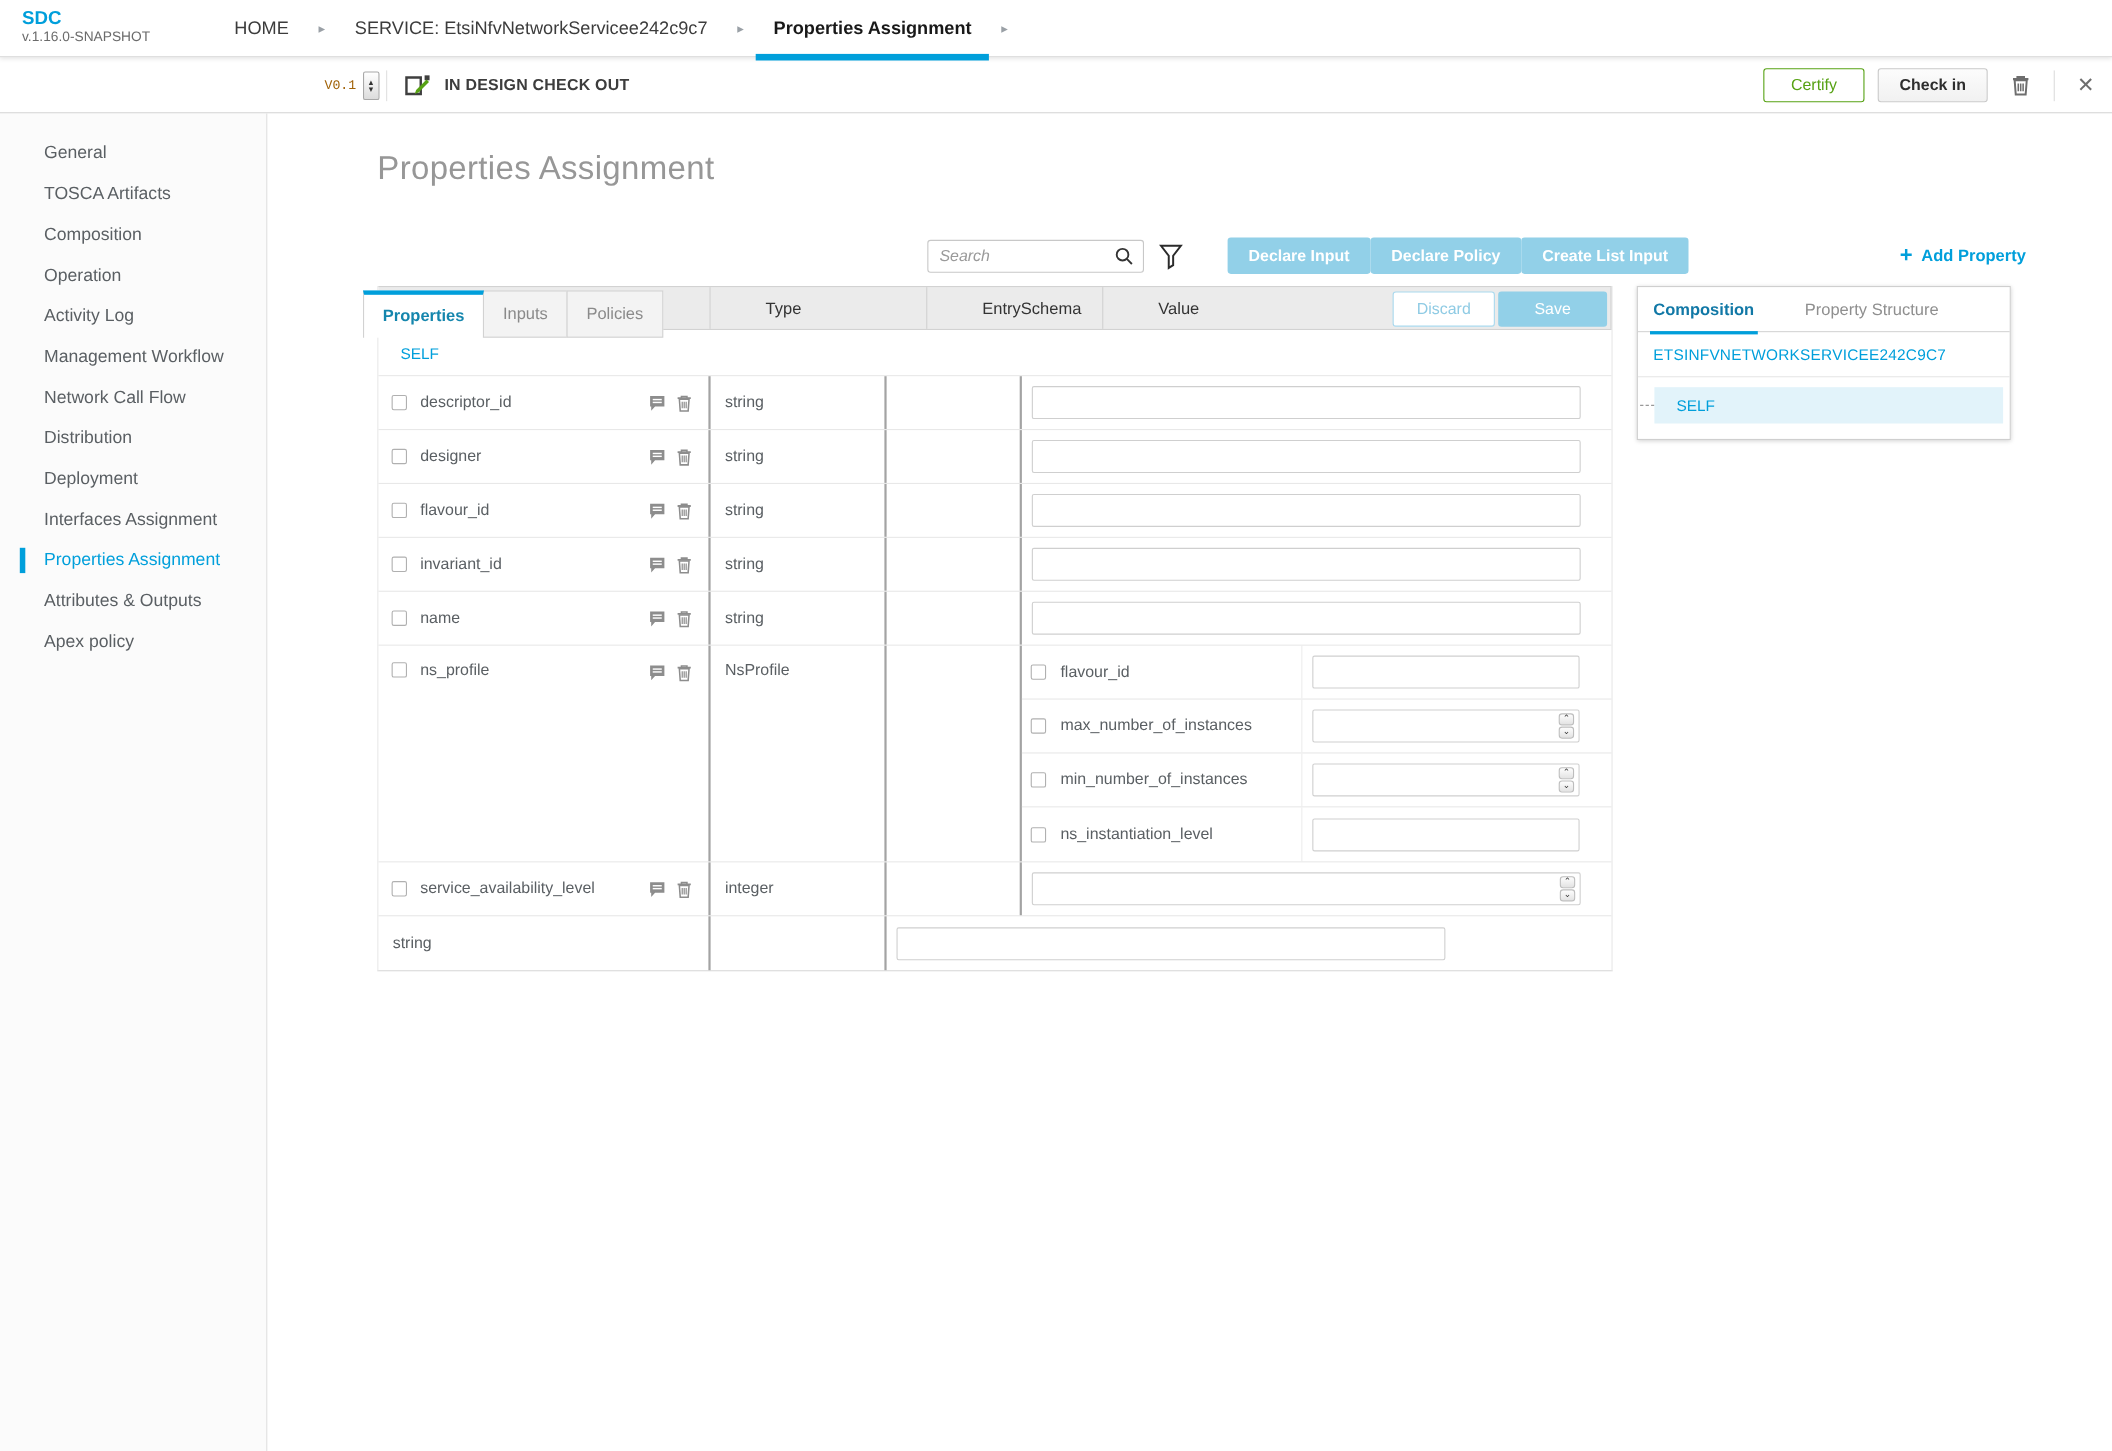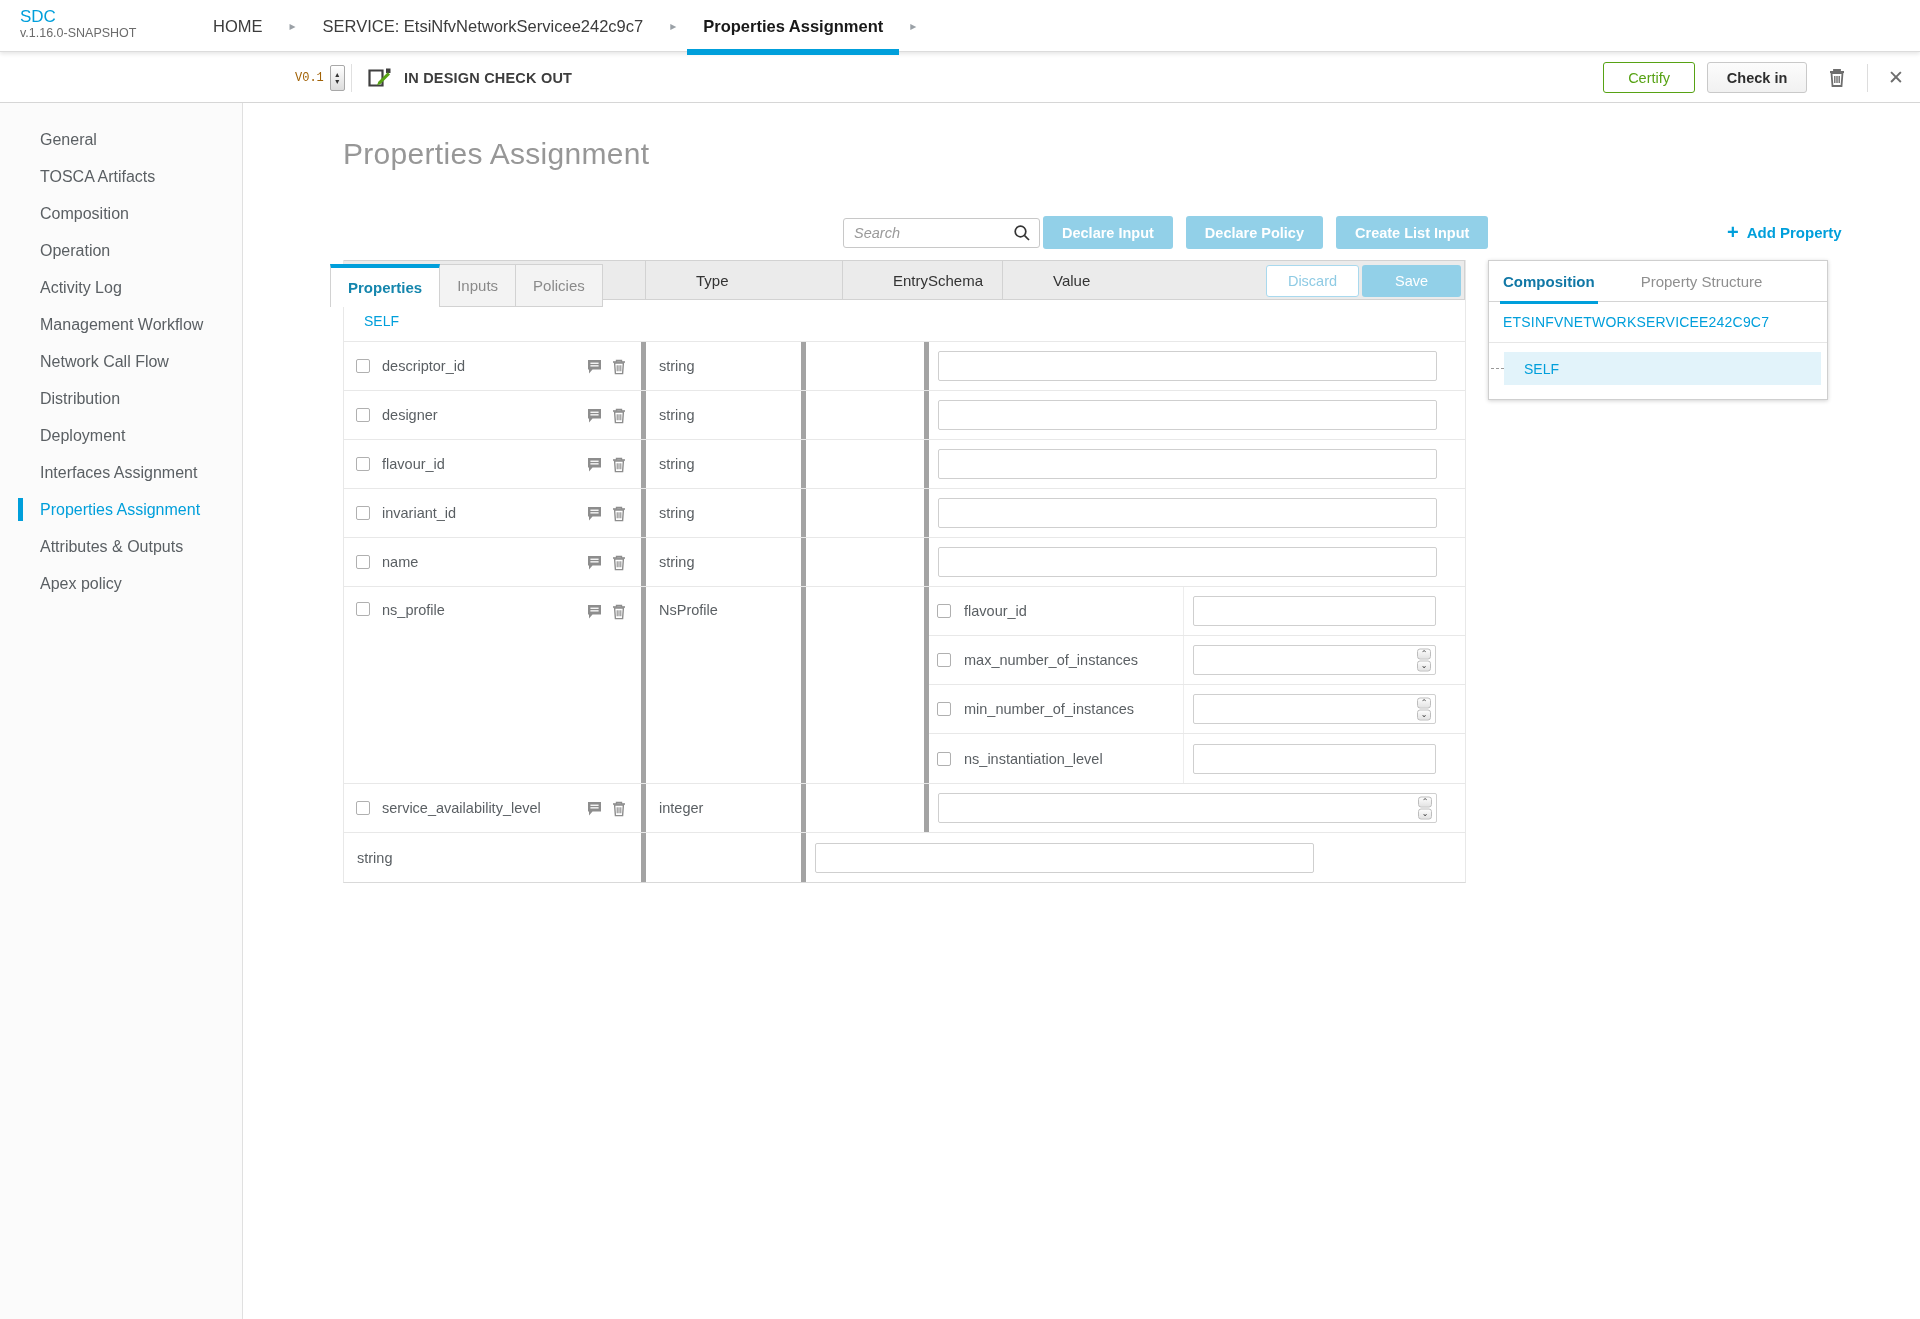--- a/index.html
+++ b/index.html
@@ -4,21 +4,21 @@
 <style>
   * { margin:0; padding:0; box-sizing:border-box; }
   html,body { width:1920px; height:1319px; background:#fff; overflow:hidden;
               font-family:"Liberation Sans", sans-serif; color:#5a5f63; }
   .stage { position:relative; width:1920px; height:1319px; }
 
   
   .topbar { position:absolute; left:0; top:0; width:1920px; height:52px; background:#fff;
             border-bottom:1px solid #dcdcdc; box-shadow:0 2px 4px rgba(0,0,0,.10); z-index:30; }
   .logo { position:absolute; left:20px; top:7px; cursor:pointer; }
-  .logo-main { font-size:17px; font-weight:normal; color:#009fdb; line-height:19px; }
+  .logo-main { font-size:17px; font-weight:bold; color:#009fdb; line-height:19px; }
   .logo-sub { font-size:12.5px; color:#6b6b6b; line-height:15px; }
   .crumbs { position:absolute; left:213px; top:0; height:52px; display:flex; align-items:center; }
   .crumb { font-size:16.5px; color:#3c3c3c; white-space:nowrap; cursor:pointer; }
   .crumb-arrow { color:#9aa0a6; font-size:12px; margin:0 27px; }
   .crumb.active { position:relative; font-weight:bold; color:#191919; height:52px; line-height:52px; }
   .crumb.active::after { content:""; position:absolute; left:-16px; right:-16px; bottom:-3px;
                          height:6px; background:#009fdb; z-index:31; }
 
   
   .toolbar { position:absolute; left:0; top:52px; width:1920px; height:51px; background:#fff;
@@ -62,21 +62,21 @@
   .tab.active { background:#fff; border-top:4px solid #009fdb; border-bottom:none; color:#1586ad;
                 font-weight:bold; z-index:7; }
 
   .searchbox { position:absolute; left:843px; top:218px; width:197px; height:30px;
                border:1px solid #c8c8c8; border-radius:3px; background:#fff; display:flex; align-items:center; }
   .searchbox input { flex:1; border:none; outline:none; padding:0 4px 0 10px; font-size:14.5px;
                      font-style:italic; color:#555; font-family:inherit; background:transparent; min-width:0; }
   .searchbox input::placeholder { color:#9a9a9a; }
   .search-glyph { margin-right:8px; display:flex; cursor:pointer; }
   .funnel { position:absolute; left:1053px; top:221px; cursor:pointer; }
-  .action-btns { position:absolute; left:1043px; top:216px; display:flex; gap:13px; }
+  .action-btns { position:absolute; left:1116px; top:216px; display:flex; }
   .btn-blue { height:33px; padding:0 19px; border:none; border-radius:3px; background:#92d0e8;
               color:#fff; font-size:14.5px; font-weight:bold; font-family:inherit; cursor:pointer; }
   .add-prop { position:absolute; left:1727px; top:222px; display:flex; align-items:center; gap:8px;
               color:#009fdb; cursor:pointer; }
   .add-prop .plus { font-size:20px; font-weight:bold; line-height:20px; }
   .add-prop .lbl { font-size:15px; font-weight:600; }
 
   
   .ptable { position:absolute; left:343px; top:260px; width:1123px; background:#fff;
             border-left:1px solid #e8e8e8; border-right:1px solid #e8e8e8; border-bottom:1px solid #d9d9d9; }
@@ -90,21 +90,21 @@
   .btn-discard { width:93px; height:32px; border:1px solid #a9d9ee; border-radius:3px; background:#fff;
                  color:#8fcbe4; font-size:14.5px; font-family:inherit; cursor:pointer; }
   .btn-save { width:99px; height:32px; border:none; border-radius:3px; background:#92d0e8;
               color:#fff; font-size:14.5px; font-family:inherit; cursor:pointer; }
   .self-row { height:42px; display:flex; align-items:center; padding-left:20px;
               border-bottom:1px solid #e8e8e8; }
   .self-link { color:#009fdb; font-size:14px; cursor:pointer; }
   .trow { display:grid; grid-template-columns:302px 160px 123px auto; min-height:49px;
           border-bottom:1px solid #e8e8e8; }
   .trow:last-child { border-bottom:none; }
-  .cell { border-right:5px solid #a3a3a3; }
+  .cell { border-right:2px solid #a3a3a3; }
   .cell:last-child { border-right:none; }
   .name-cell { display:flex; align-items:center; padding:0 6px 0 12px; gap:12px; }
   .cb { width:14px; height:14px; border:1px solid #b0b0b0; border-radius:2px; background:#fff;
         flex:none; cursor:pointer; }
   .pname { font-size:14.5px; color:#5a5f63; white-space:nowrap; overflow:hidden; }
   .row-icons { margin-left:auto; display:flex; align-items:center; gap:8px; padding-right:8px; }
   .row-icons svg { cursor:pointer; }
   .type-cell { display:flex; align-items:center; padding-left:13px; font-size:14.5px; color:#5a5f63; }
   .value-cell { position:relative; display:flex; align-items:center; padding-left:9px; }
   .vwrap { position:relative; display:flex; align-items:center; }

